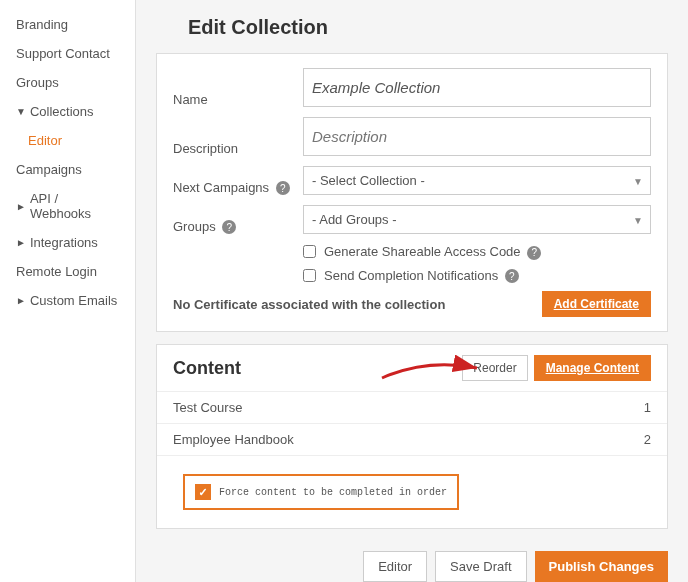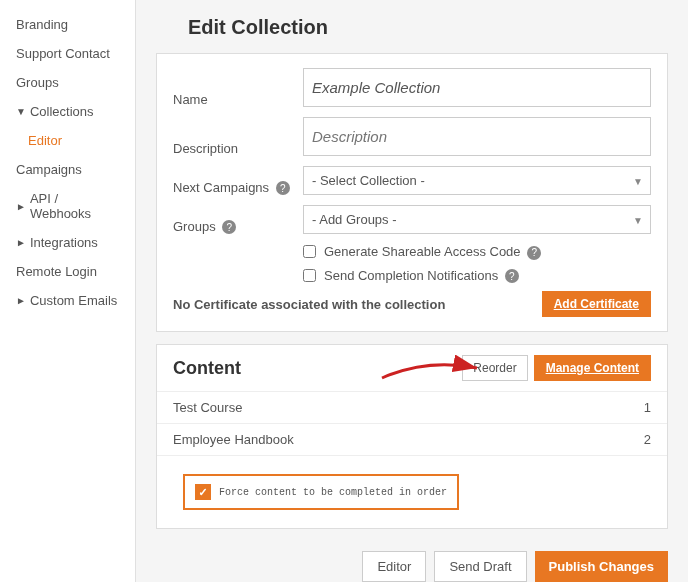--- a/index.html
+++ b/index.html
@@ -414,16 +414,16 @@
     <div style="padding: 8px 16px;">
       <div class="force-order-row">
         <div class="force-checkbox-custom"></div>
         <span class="force-order-label">Force content to be completed in order</span>
       </div>
     </div>
   </div>
 
   <div class="footer-row">
     <button class="btn-cancel">Editor</button>
-    <button class="btn-draft">Send Draft</button>
+    <button class="btn-draft">Save Draft</button>
     <button class="btn-publish">Publish Changes</button>
   </div>
 </main>
 
 </body></html>

